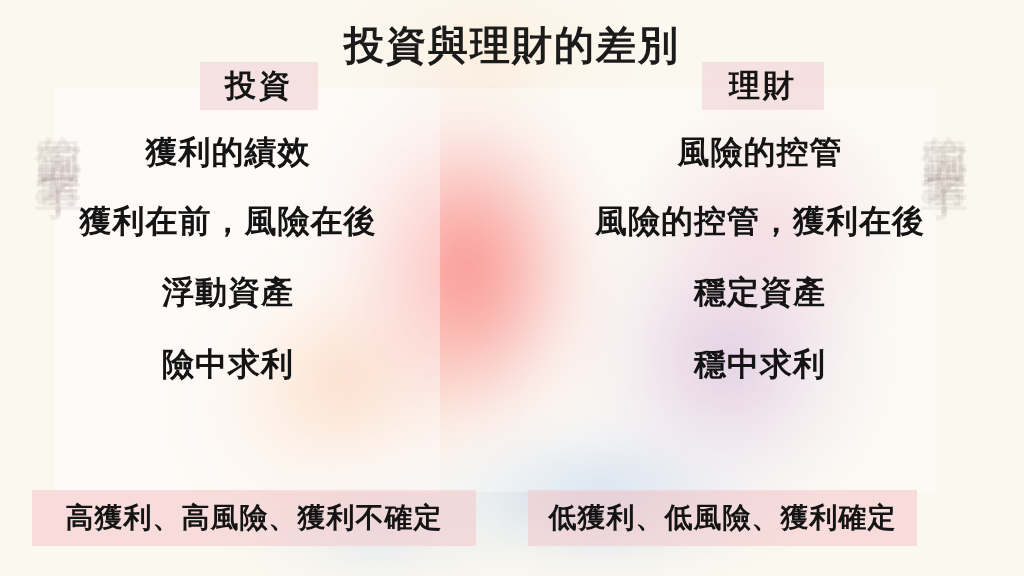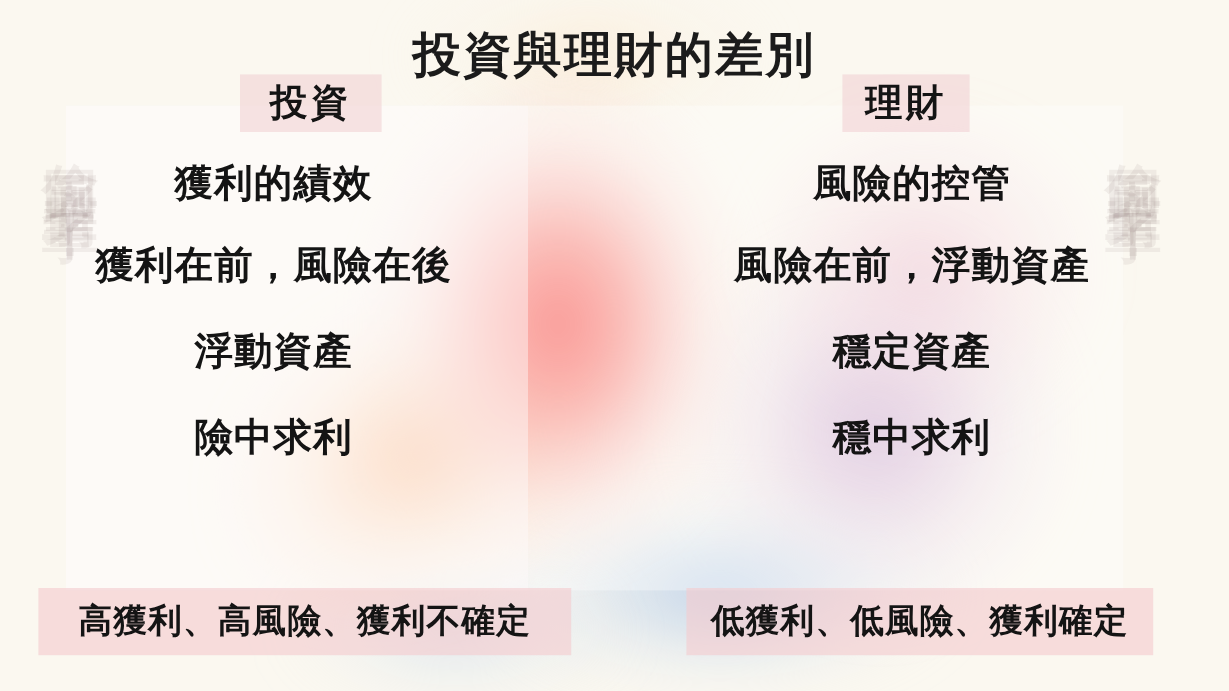--- a/index.html
+++ b/index.html
@@ -134,21 +134,21 @@
   .col-head{
     position:absolute;
     top:62px;height:48px;
     display:flex;align-items:center;justify-content:center;
     background:rgba(240,205,210,0.55);
     font-size:31px;font-weight:700;color:#141414;
     letter-spacing:3px;
     z-index:6;
   }
   #head-left{left:172px;width:118px;margin-left:28px;}
-  #head-right{left:702px;width:106px;}
+  #head-right{left:702px;width:122px;}
 
   
   .column{
     position:absolute;
     top:118px;width:440px;
     z-index:5;
     text-align:center;
     color:#141414;
     font-weight:700;
   }
@@ -174,21 +174,21 @@
   .banner{
     position:absolute;
     top:490px;height:56px;
     display:flex;align-items:center;justify-content:center;
     background:rgba(243,203,206,0.62);
     font-size:28px;font-weight:700;color:#141414;
     letter-spacing:1px;
     z-index:6;
   }
   #banner-left{left:32px;width:444px;text-align:right;}
-  #banner-right{left:528px;width:389px;margin-left:44px;}
+  #banner-right{left:528px;width:389px;}
 </style>
 </head>
 <body>
 
 <div id="slide">
 
   <div class="bg-layer">
     <div class="blob blob-warm-top"></div>
     <div class="blob blob-purple"></div>
     <div class="blob blob-pink-right"></div>
@@ -233,21 +233,21 @@
   </div>
 
   <div class="column" id="col-right">
     <div class="row r1">
       <span class="multi">
         <span>風險的控管</span>
       </span>
     </div>
     <div class="row r2">
       <span class="multi">
-        <span>風險在前，浮動資產</span>
+        <span>風險的控管，獲利在後</span>
       </span>
     </div>
     <div class="row r3">
       <span class="multi">
         <span>穩定資產</span>
       </span>
     </div>
     <div class="row r5">
       <span class="multi">
         <span>穩中求利</span>

